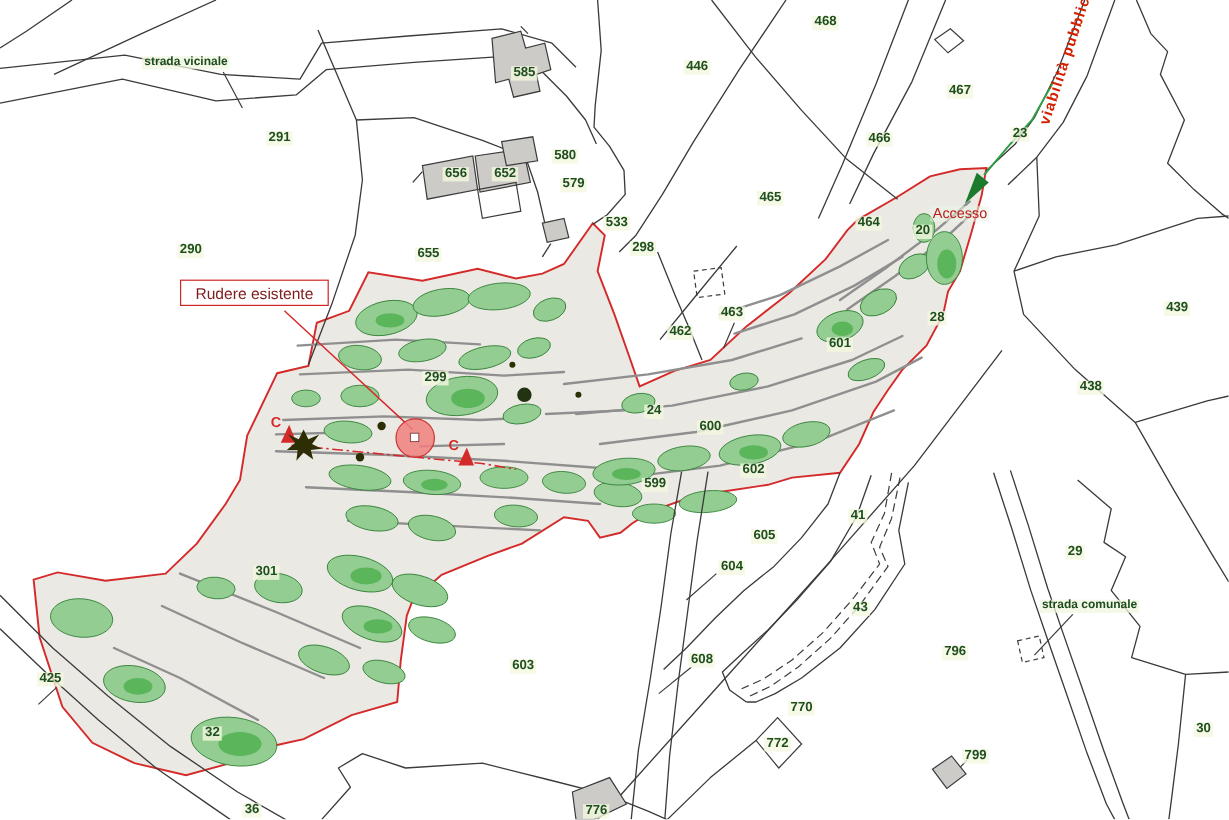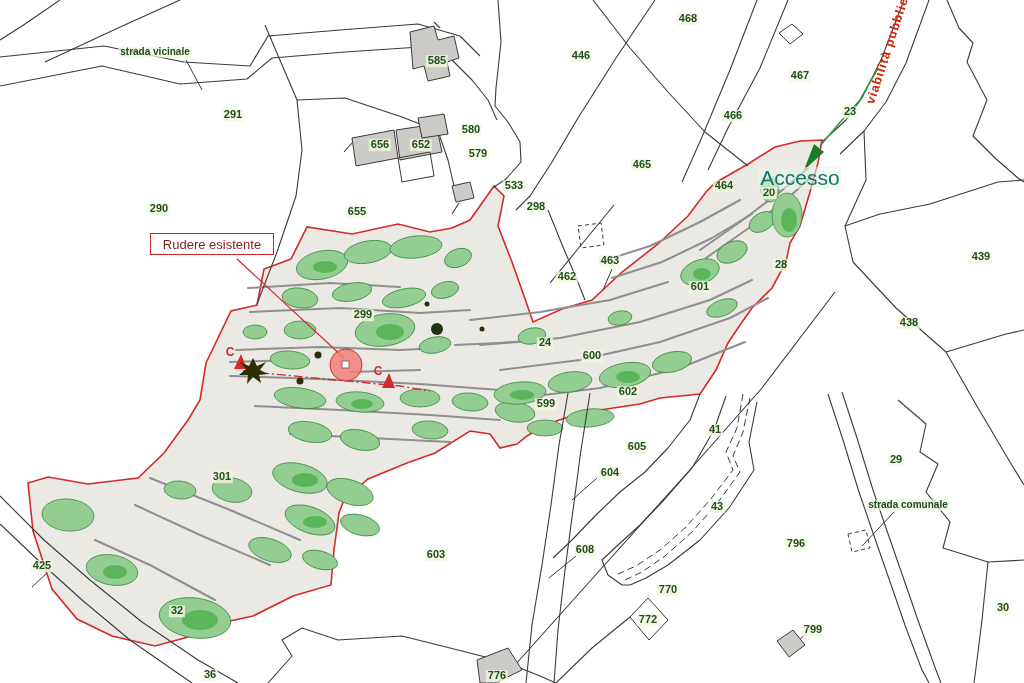--- a/index.html
+++ b/index.html
@@ -2,21 +2,21 @@
 <html><head>
 <meta charset="utf-8">
 <style>
   html,body{margin:0;padding:0;background:#ffffff;font-family:"Liberation Sans",sans-serif;}
   #map{position:relative;width:1024px;height:683px;overflow:hidden;background:#ffffff;}
   #map svg{position:absolute;left:0;top:0;}
   #labels-layer{position:absolute;left:0;top:0;width:100%;height:100%;pointer-events:none;}
   .map-label{position:absolute;transform:translate(-50%,-50%);white-space:nowrap;line-height:1.05;}
   .map-label.parcel{font-size:11px;font-weight:bold;color:#1f4f1f;background:rgba(242,248,222,.8);padding:0 2px;}
   .map-label.road{font-size:10px;font-weight:bold;color:#1d4d1d;background:rgba(240,246,226,.75);padding:0 2px;}
-  .map-label.access{font-size:21px;color:#0f766e;background:rgba(235,245,230,.55);padding:0 2px;}
+  .map-label.access{font-size:12px;color:#b91c1c;background:rgba(235,245,230,.55);padding:0 2px;}
   .map-label.viabilita{font-size:12.5px;font-weight:bold;color:#d42000;letter-spacing:1px;
        transform:translate(-50%,-50%) rotate(-72deg);}
   .map-label.section{font-size:12px;font-weight:bold;color:#d42a2a;background:transparent;}
   .ruin-box{position:absolute;left:150px;top:233px;width:110px;border:1.5px solid #cf2525;
        background:#ffffff;color:#7f1d1d;font-size:13px;padding:3px 6px 2px 6px;text-align:center;}
 </style>
 </head>
 <body>
 
 <div id="map">

